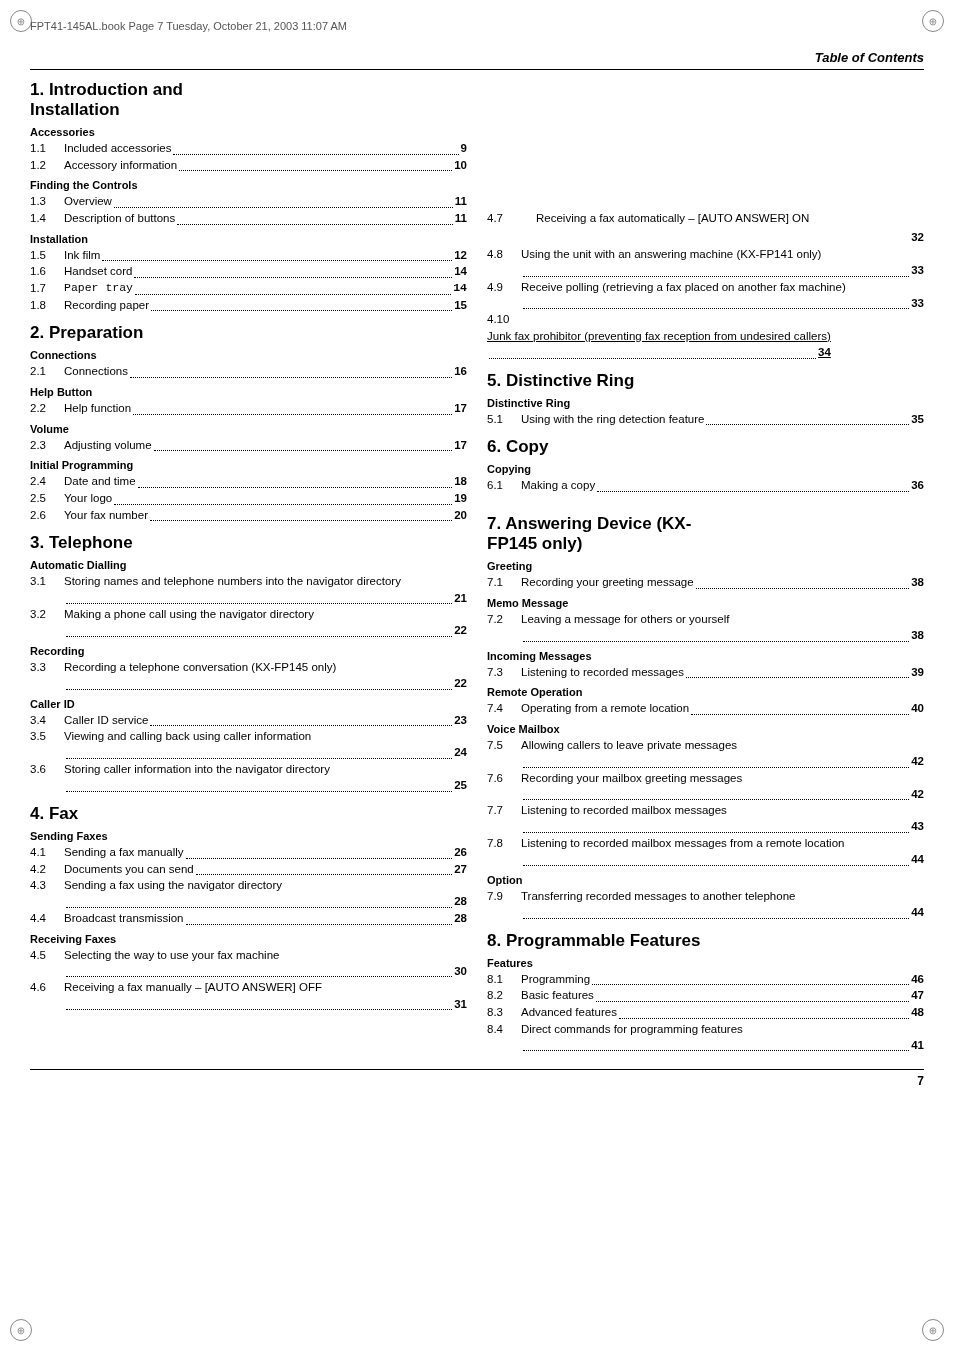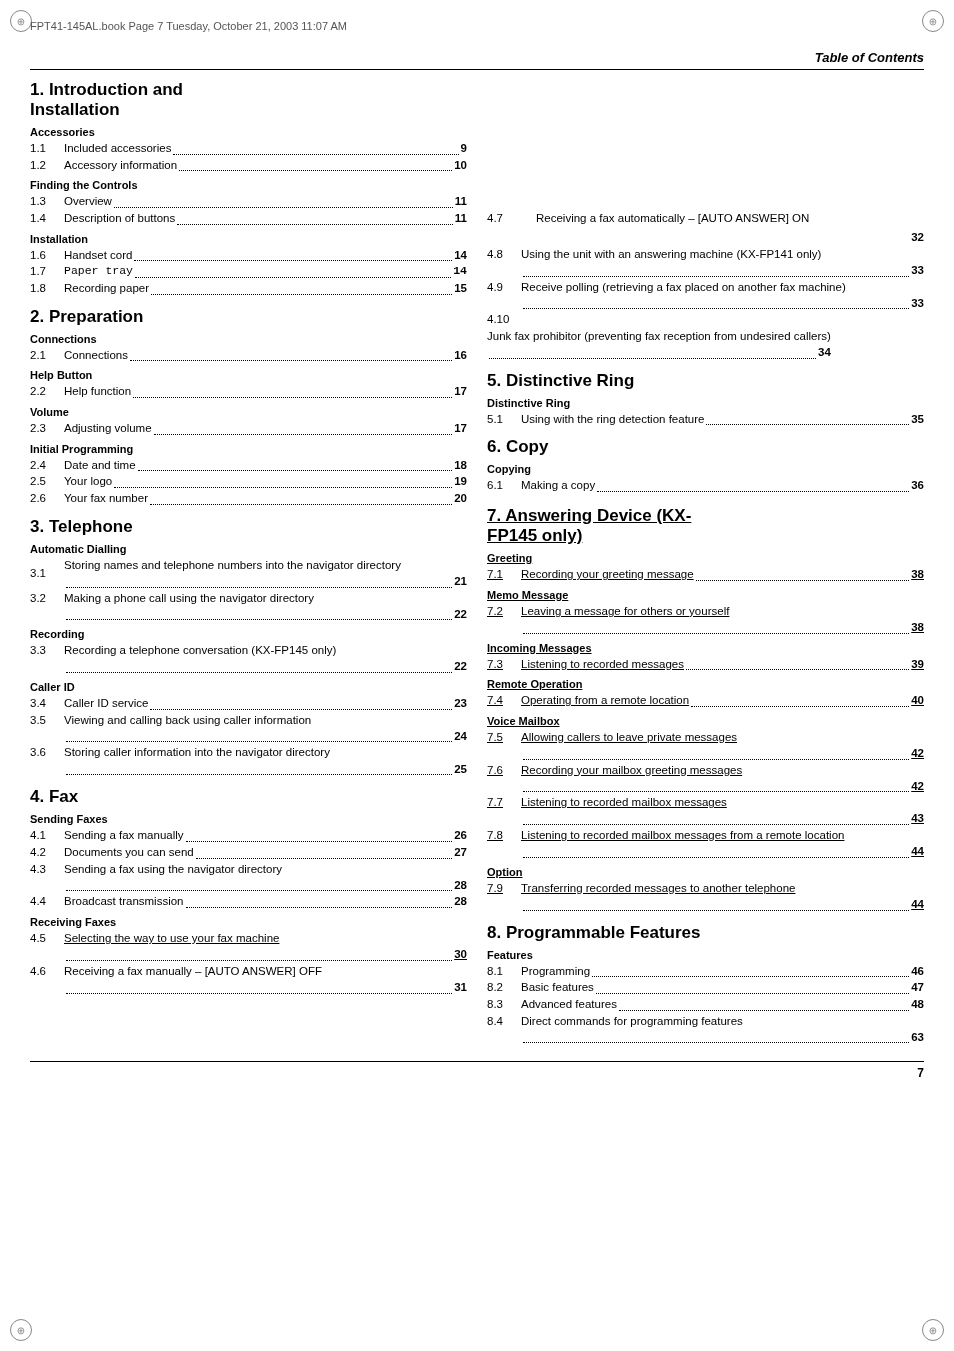--- a/index.html
+++ b/index.html
@@ -160,20 +160,28 @@
         <div class="toc-entry-wrap">
           <span class="toc-num">1.4</span>
           <span style="flex:1;display:flex;align-items:flex-end;">
             <span>Description of buttons</span>
             <span style="flex:1;border-bottom:1px dotted #000;margin: 0 2px 2px 2px;"></span>
             <span style="font-weight:bold;">11</span>
           </span>
         </div>
         <div class="subsection-title">Installation</div>
         <div class="toc-entry-wrap">
+          <span class="toc-num">1.5</span>
+          <span style="flex:1;display:flex;align-items:flex-end;">
+            <span>Ink film</span>
+            <span style="flex:1;border-bottom:1px dotted #000;margin: 0 2px 2px 2px;"></span>
+            <span style="font-weight:bold;">12</span>
+          </span>
+        </div>
+        <div class="toc-entry-wrap">
           <span class="toc-num">1.6</span>
           <span style="flex:1;display:flex;align-items:flex-end;">
             <span>Handset cord</span>
             <span style="flex:1;border-bottom:1px dotted #000;margin: 0 2px 2px 2px;"></span>
             <span style="font-weight:bold;">14</span>
           </span>
         </div>
         <div class="toc-entry-wrap">
           <span class="toc-num">1.7</span>
           <span style="flex:1;display:flex;align-items:flex-end;font-family:Liberation Mono, monospace;">
@@ -244,21 +252,21 @@
             <span>Your fax number</span>
             <span style="flex:1;border-bottom:1px dotted #000;margin: 0 2px 2px 2px;"></span>
             <span style="font-weight:bold;">20</span>
           </span>
         </div>
       </div>
 
       <div style="margin-top:10px;">
         <div class="section-title">3.  Telephone</div>
         <div class="subsection-title">Automatic Dialling</div>
-        <div class="toc-entry-wrap" style="align-items:center;">
+        <div class="toc-entry-wrap" style="align-items:flex-start;">
           <span class="toc-num" style="padding-top:0;">3.1</span>
           <span style="flex:1;">
             <span style="display:block;line-height:1.4;">Storing names and telephone numbers into the navigator directory</span>
             <span style="display:flex;align-items:flex-end;">
               <span style="flex:1;border-bottom:1px dotted #000;margin: 0 2px 2px 2px;"></span>
               <span style="font-weight:bold;">21</span>
             </span>
           </span>
         </div>
         <div class="toc-entry-wrap" style="align-items:flex-start;">
@@ -346,21 +354,21 @@
           <span class="toc-num">4.4</span>
           <span style="flex:1;display:flex;align-items:flex-end;">
             <span>Broadcast transmission</span>
             <span style="flex:1;border-bottom:1px dotted #000;margin: 0 2px 2px 2px;"></span>
             <span style="font-weight:bold;">28</span>
           </span>
         </div>
         <div class="subsection-title">Receiving Faxes</div>
         <div class="toc-entry-wrap" style="align-items:flex-start;">
           <span class="toc-num">4.5</span>
-          <span style="flex:1;text-decoration:underline;">
+          <span style="flex:1;">
             <span style="display:block;line-height:1.4;">Selecting the way to use your fax machine</span>
             <span style="display:flex;align-items:flex-end;">
               <span style="flex:1;border-bottom:1px dotted #000;margin: 0 2px 2px 2px;"></span>
               <span style="font-weight:bold;">30</span>
             </span>
           </span>
         </div>
         <div class="toc-entry-wrap" style="align-items:flex-start;">
           <span class="toc-num">4.6</span>
           <span style="flex:1;">
@@ -403,21 +411,21 @@
           <span style="flex:1;">
             <span style="display:block;line-height:1.4;">Receive polling (retrieving a fax placed on another fax machine)</span>
             <span style="display:flex;align-items:flex-end;">
               <span style="flex:1;border-bottom:1px dotted #000;margin: 0 2px 2px 2px;"></span>
               <span style="font-weight:bold;">33</span>
             </span>
           </span>
         </div>
         <div class="toc-entry-wrap" style="align-items:flex-start;flex-direction:column;">
           <span class="toc-num" style="min-width:40px;">4.10</span>
-          <span style="flex:1;">
+          <span style="flex:1;text-decoration:underline;">
             <span style="display:block;line-height:1.4;">Junk fax prohibitor (preventing fax reception from undesired callers)</span>
             <span style="display:flex;align-items:flex-end;">
               <span style="flex:1;border-bottom:1px dotted #000;margin: 0 2px 2px 2px;"></span>
               <span style="font-weight:bold;">34</span>
             </span>
           </span>
         </div>
       </div>
 
       <div style="margin-top:10px;">
@@ -439,21 +447,21 @@
         <div class="toc-entry-wrap">
           <span class="toc-num">6.1</span>
           <span style="flex:1;display:flex;align-items:flex-end;">
             <span>Making a copy</span>
             <span style="flex:1;border-bottom:1px dotted #000;margin: 0 2px 2px 2px;"></span>
             <span style="font-weight:bold;">36</span>
           </span>
         </div>
       </div>
 
-      <div style="margin-top:12px;text-decoration:underline;">
+      <div style="margin-top:20px;">
         <div class="section-title">7.  Answering Device (KX-<br>FP145 only)</div>
         <div class="subsection-title">Greeting</div>
         <div class="toc-entry-wrap">
           <span class="toc-num">7.1</span>
           <span style="flex:1;display:flex;align-items:flex-end;">
             <span>Recording your greeting message</span>
             <span style="flex:1;border-bottom:1px dotted #000;margin: 0 2px 2px 2px;"></span>
             <span style="font-weight:bold;">38</span>
           </span>
         </div>
@@ -566,21 +574,21 @@
             <span style="flex:1;border-bottom:1px dotted #000;margin: 0 2px 2px 2px;"></span>
             <span style="font-weight:bold;">48</span>
           </span>
         </div>
         <div class="toc-entry-wrap" style="align-items:flex-start;">
           <span class="toc-num">8.4</span>
           <span style="flex:1;">
             <span style="display:block;line-height:1.4;">Direct commands for programming features</span>
             <span style="display:flex;align-items:flex-end;">
               <span style="flex:1;border-bottom:1px dotted #000;margin: 0 2px 2px 2px;"></span>
-              <span style="font-weight:bold;">63</span>
+              <span style="font-weight:bold;">41</span>
             </span>
           </span>
         </div>
       </div>
     </div>
   </div>
 
   <div class="bottom-bar">
     <span class="page-number">7</span>
   </div>

